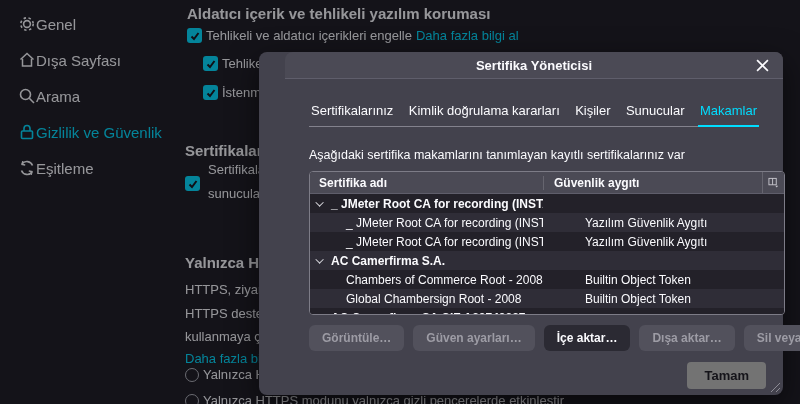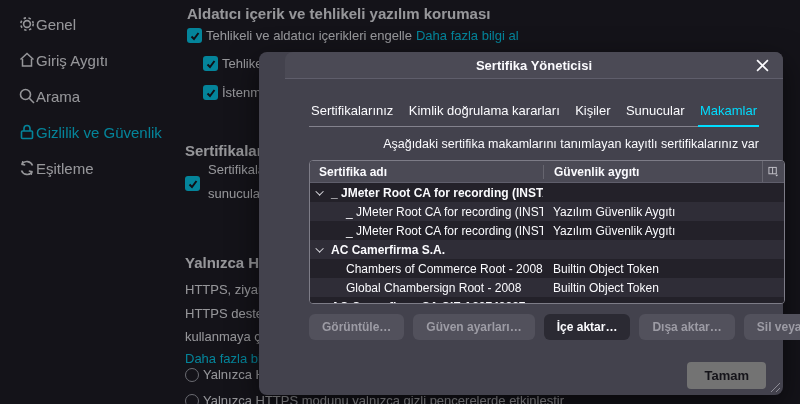--- a/index.html
+++ b/index.html
@@ -62,42 +62,42 @@
   .dlg-close svg { width:13px; height:13px; }
   .dlg-body { padding:0 24px; position:relative; height:315px; }
 
   .tabs {
     display:flex; justify-content:space-between; align-items:flex-end;
     margin-top:22px; border-bottom:1px solid #83828d; height:26px;
   }
   .tab { padding:0 2px 8px 2px; font-size:13px; color:#fbfbfe; cursor:default; white-space:nowrap; }
   .tab.active { color:#00ddff; border-bottom:2px solid #00ddff; margin-bottom:-1px; padding-bottom:7px; }
 
-  .desc { margin-top:10px; font-size:12.5px;text-align:right; }
+  .desc { margin-top:21px; font-size:12.5px; }
 
   .table {
     margin-top:9px; width:476px; height:144px;
     border:1px solid #7d7c87; border-radius:4px; overflow:hidden;
     font-size:12px; background:#232129;
   }
   .thead {
     height:22px; background:#4b4a55; display:flex; align-items:center;
     border-bottom:1px solid #5f5e6b; font-weight:bold;
   }
   .th1 { width:233px; padding-left:9px; }
   .th2 { flex:1; padding-left:10px; border-left:1px solid #66656f; height:14px; line-height:14px; }
   .thpick {
     width:22px; height:100%; border-left:1px solid #66656f;
     display:flex; align-items:center; justify-content:center; color:#c9c8cf;
   }
   .trow { height:19px; display:flex; align-items:center; color:#fbfbfe; }
   .trow:nth-child(odd) { background:#232129; }
   .trow:nth-child(even) { background:#2f2d37; }
   .tname { width:233px; display:flex; align-items:center; white-space:nowrap; overflow:hidden; }
-  .tdev  { flex:1; padding-left:10px; white-space:nowrap; overflow:hidden; }
+  .tdev  { flex:1; padding-left:10px; white-space:nowrap; overflow:hidden;margin-left:32px; }
   .trow.group .tname { font-weight:bold; padding-left:8px; gap:7px; }
   .trow.child .tname { padding-left:36px; }
   .chev {
     width:6px; height:6px; border-left:1.5px solid #d7d7dc; border-bottom:1.5px solid #d7d7dc;
     transform:rotate(-45deg) translateY(-2px); display:inline-block; flex:0 0 auto;
   }
 
   .btnrow { margin-top:10px; display:flex; gap:9px; }
   .btn {
     height:26px; padding:0 13px; border-radius:6px; border:none;
@@ -128,21 +128,21 @@
       </span>
       <span>Genel</span>
     </div>
     <div class="side-item">
       <span class="sicon">
         <svg viewBox="0 0 18 18" fill="none" stroke="currentColor" stroke-width="1.5">
           <path d="M2.5 8.5 L9 2.5 L15.5 8.5"></path>
             <path d="M4.5 7.8 V15 H13.5 V7.8"></path>
         </svg>
       </span>
-      <span>Giriş Aygıtı</span>
+      <span>Dışa Sayfası</span>
     </div>
     <div class="side-item">
       <span class="sicon">
         <svg viewBox="0 0 18 18" fill="none" stroke="currentColor" stroke-width="1.6">
           <circle cx="7.5" cy="7.5" r="5"></circle>
             <line x1="11.3" y1="11.3" x2="16" y2="16"></line>
         </svg>
       </span>
       <span>Arama</span>
     </div>

